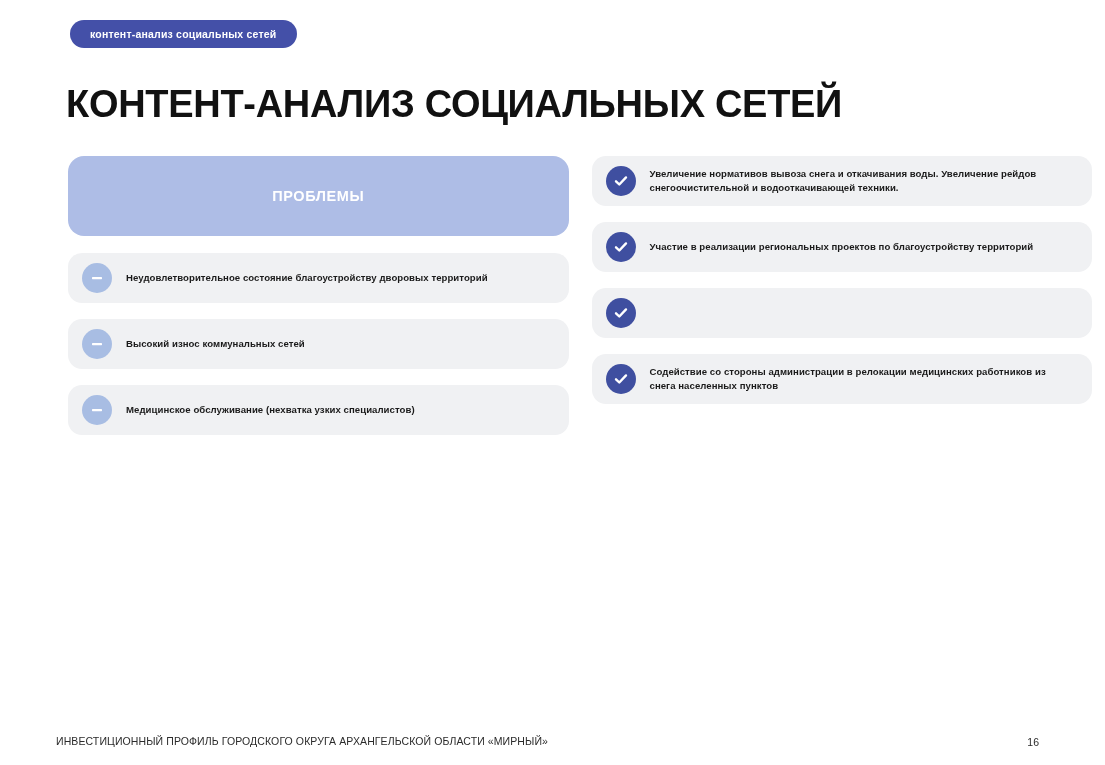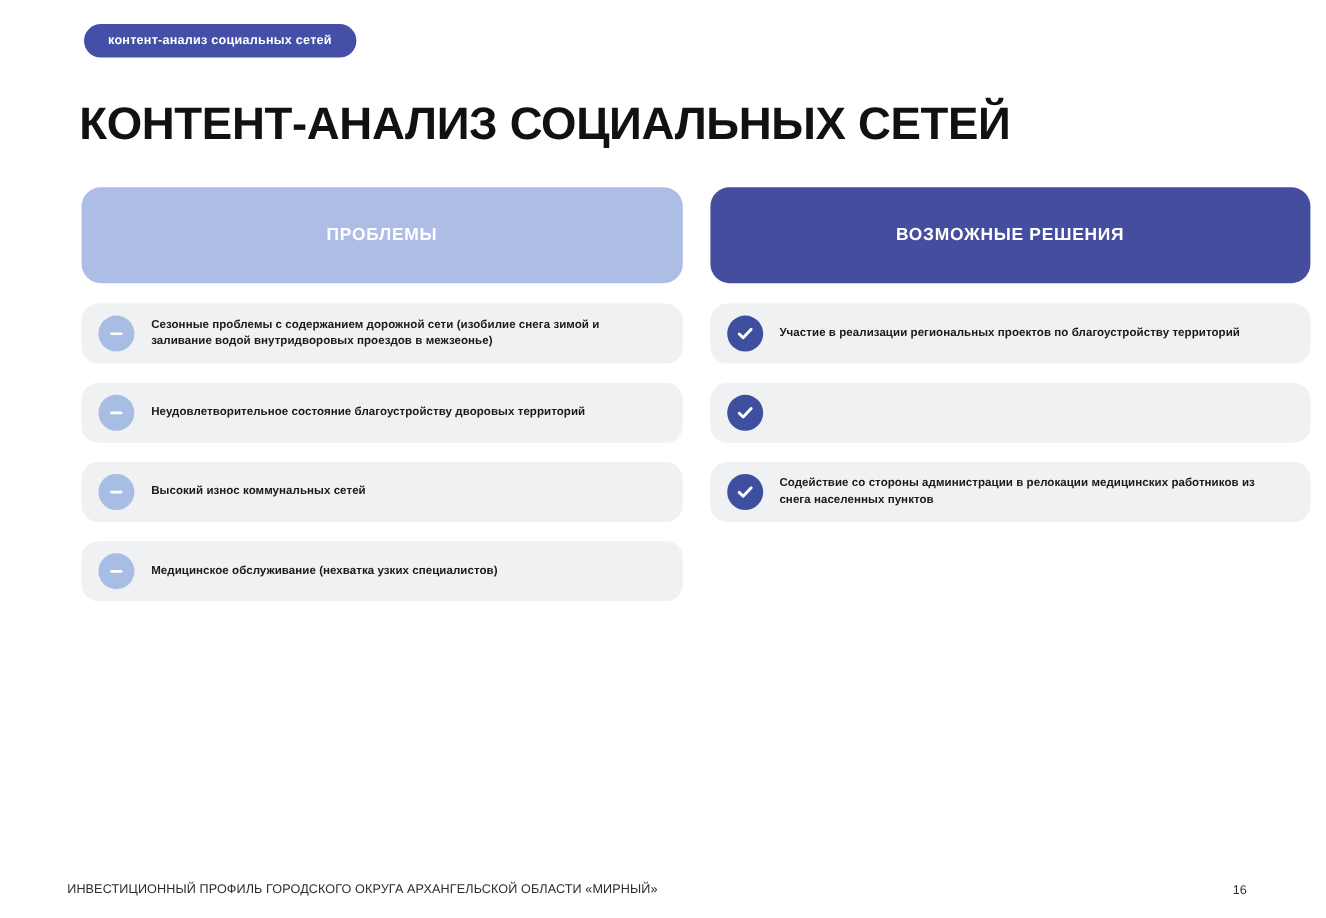--- a/index.html
+++ b/index.html
@@ -144,60 +144,59 @@
 
   <div class="badge">контент-анализ социальных сетей</div>
 
   <h1 class="title">КОНТЕНТ-АНАЛИЗ СОЦИАЛЬНЫХ СЕТЕЙ</h1>
 
   <div class="columns">
 
     <div class="column">
       <div class="col-header problems">ПРОБЛЕМЫ</div>
 
+
       <div class="row">
         <span class="row-icon minus">
           <svg width="16" height="16" viewBox="0 0 16 16">
               <rect x="3" y="7" width="10" height="2.2" rx="0.6" fill="#ffffff"></rect>
             </svg>
         </span>
-        <span class="row-text">Сезонные проблемы с содержанием дорожной сети (изобилие снега зимой и заливание водой внутридворовых проездов в межзеонье)</span>
+        <span class="row-text">Неудовлетворительное состояние благоустройству дворовых территорий</span>
       </div>
 
       <div class="row">
         <span class="row-icon minus">
           <svg width="16" height="16" viewBox="0 0 16 16">
               <rect x="3" y="7" width="10" height="2.2" rx="0.6" fill="#ffffff"></rect>
             </svg>
         </span>
-        <span class="row-text">Неудовлетворительное состояние благоустройству дворовых территорий</span>
+        <span class="row-text">Высокий износ коммунальных сетей</span>
       </div>
 
       <div class="row">
         <span class="row-icon minus">
           <svg width="16" height="16" viewBox="0 0 16 16">
               <rect x="3" y="7" width="10" height="2.2" rx="0.6" fill="#ffffff"></rect>
             </svg>
         </span>
-        <span class="row-text">Высокий износ коммунальных сетей</span>
-      </div>
-
-      <div class="row">
-        <span class="row-icon minus">
-          <svg width="16" height="16" viewBox="0 0 16 16">
-              <rect x="3" y="7" width="10" height="2.2" rx="0.6" fill="#ffffff"></rect>
-            </svg>
-        </span>
         <span class="row-text">Медицинское обслуживание (нехватка узких специалистов)</span>
       </div>
     </div>
 
     <div class="column">
-      <div class="col-header solutions">ВОЗМОЖНЫЕ РЕШЕНИЯ</div>
-
+
+      <div class="row">
+        <span class="row-icon check">
+          <svg width="18" height="18" viewBox="0 0 18 18">
+              <path d="M4 9.3 L7.3 12.5 L14 5.4" fill="none" stroke="#ffffff" stroke-width="2.4" stroke-linecap="round" stroke-linejoin="round"></path>
+            </svg>
+        </span>
+        <span class="row-text">Увеличение нормативов вывоза снега и откачивания воды. Увеличение рейдов снегоочистительной и водооткачивающей техники.</span>
+      </div>
 
       <div class="row">
         <span class="row-icon check">
           <svg width="18" height="18" viewBox="0 0 18 18">
               <path d="M4 9.3 L7.3 12.5 L14 5.4" fill="none" stroke="#ffffff" stroke-width="2.4" stroke-linecap="round" stroke-linejoin="round"></path>
             </svg>
         </span>
         <span class="row-text">Участие в реализации региональных проектов по благоустройству территорий</span>
       </div>
 

